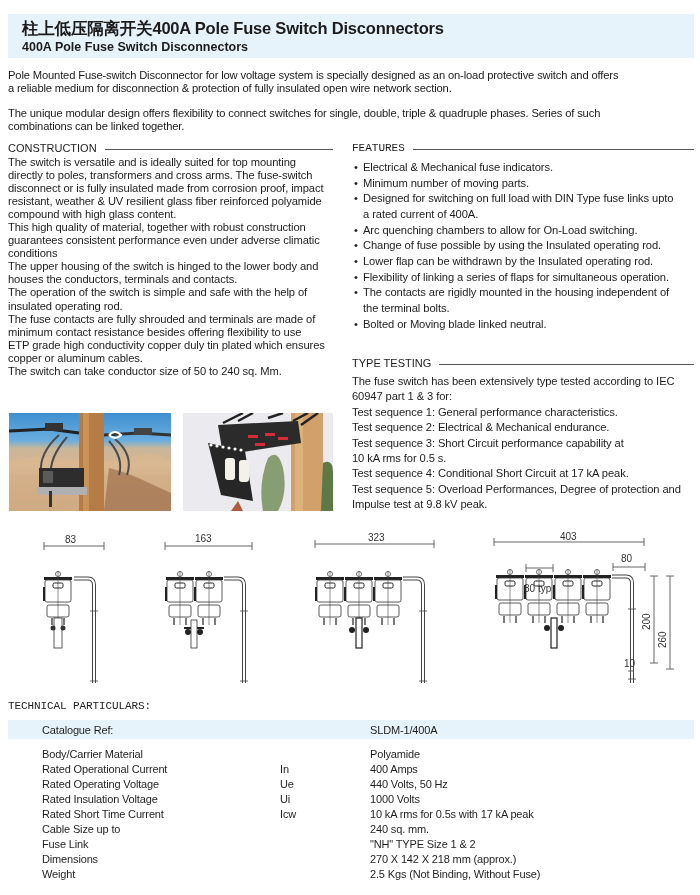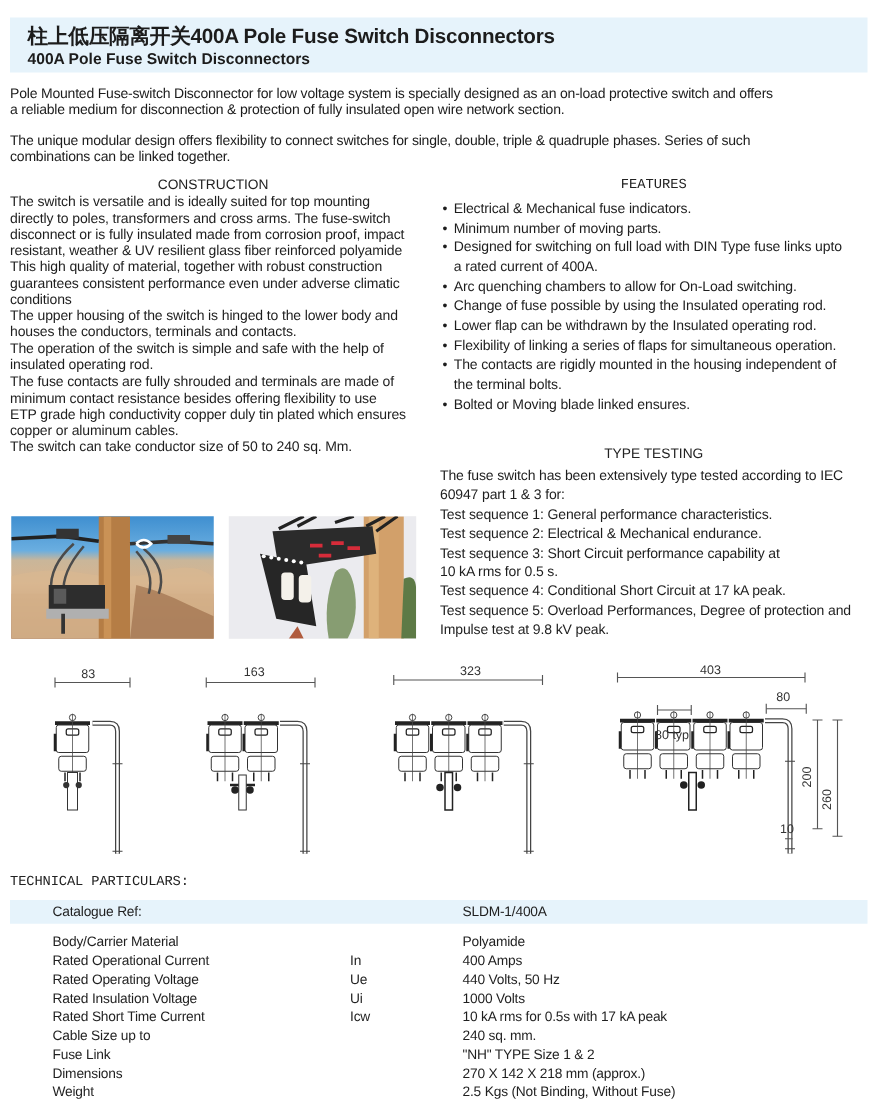--- a/index.html
+++ b/index.html
@@ -18,21 +18,21 @@
   .title-sub {
     position: absolute; left: 22px; top: 40px;
     font-weight: bold; font-size: 12.5px; color: #1c1c1c; white-space: nowrap;
   }
 
   .intro { position: absolute; left: 8px; width: 680px; font-size: 11.2px; line-height: 13px; letter-spacing: -0.15px; }
   .intro p { white-space: nowrap; }
 
   .sec-head {
     position: absolute; display: flex; align-items: center;
-    font-size: 11px; color: #222; white-space: nowrap; flex-direction: column;
+    font-size: 11px; color: #222; white-space: nowrap;
   }
   .sec-head .rule { flex: 1; height: 1px; background: #555; margin-left: 8px; margin-top: 2px; }
 
   .construction { position: absolute; left: 8px; top: 156px; width: 328px; font-size: 11.2px; line-height: 13.05px; color: #1d1d1d; letter-spacing: -0.1px; }
   .construction p { white-space: nowrap; }
 
   .features { position: absolute; left: 353px; top: 160px; width: 345px; font-size: 11.2px; line-height: 15.65px; color: #1d1d1d; letter-spacing: -0.1px; }
   .feat-item { display: flex; white-space: nowrap; }
   .feat-item .bullet { width: 10px; flex: none; text-align: left; padding-left: 1px; }
   .feat-item .cont { padding-left: 10px; }
@@ -74,20 +74,21 @@
 
 <div class="sec-head" style="left:8px; top:142px; width:325px;">
   <span>CONSTRUCTION</span>
   <span class="rule"></span>
 </div>
 <div class="construction">
   <p>The switch is versatile and is ideally suited for top mounting</p>
   <p>directly to poles, transformers and cross arms. The fuse-switch</p>
   <p>disconnect or is fully insulated made from corrosion proof, impact</p>
   <p>resistant, weather &amp; UV resilient glass fiber reinforced polyamide</p>
+  <p>compound with high glass content.</p>
   <p>This high quality of material, together with robust construction</p>
   <p>guarantees consistent performance even under adverse climatic</p>
   <p>conditions</p>
   <p>The upper housing of the switch is hinged to the lower body and</p>
   <p>houses the conductors, terminals and contacts.</p>
   <p>The operation of the switch is simple and safe with the help of</p>
   <p>insulated operating rod.</p>
   <p>The fuse contacts are fully shrouded and terminals are made of</p>
   <p>minimum contact resistance besides offering flexibility to use</p>
   <p>ETP grade high conductivity copper duly tin plated which ensures</p>
@@ -133,21 +134,21 @@
     </div>
   <div class="feat-item">
       <span class="bullet">•</span>
       <span>The contacts are rigidly mounted in the housing independent of</span>
     </div>
   <div class="feat-item">
       <span class="cont">the terminal bolts.</span>
     </div>
   <div class="feat-item">
       <span class="bullet">•</span>
-      <span>Bolted or Moving blade linked ensures.</span>
+      <span>Bolted or Moving blade linked neutral.</span>
     </div>
 </div>
 
 <div class="sec-head" style="left:352px; top:357px; width:342px;">
   <span>TYPE TESTING</span>
   <span class="rule"></span>
 </div>
 <div class="typetest">
   <p>The fuse switch has been extensively type tested according to IEC</p>
   <p>60947 part 1 &amp; 3 for:</p>

